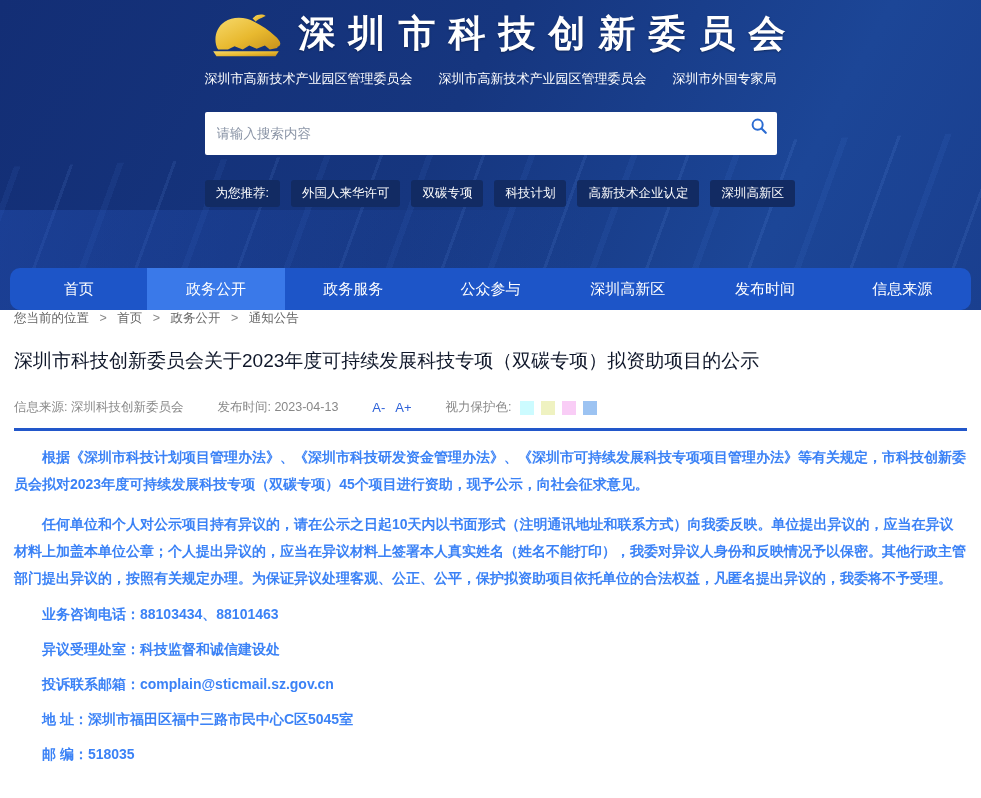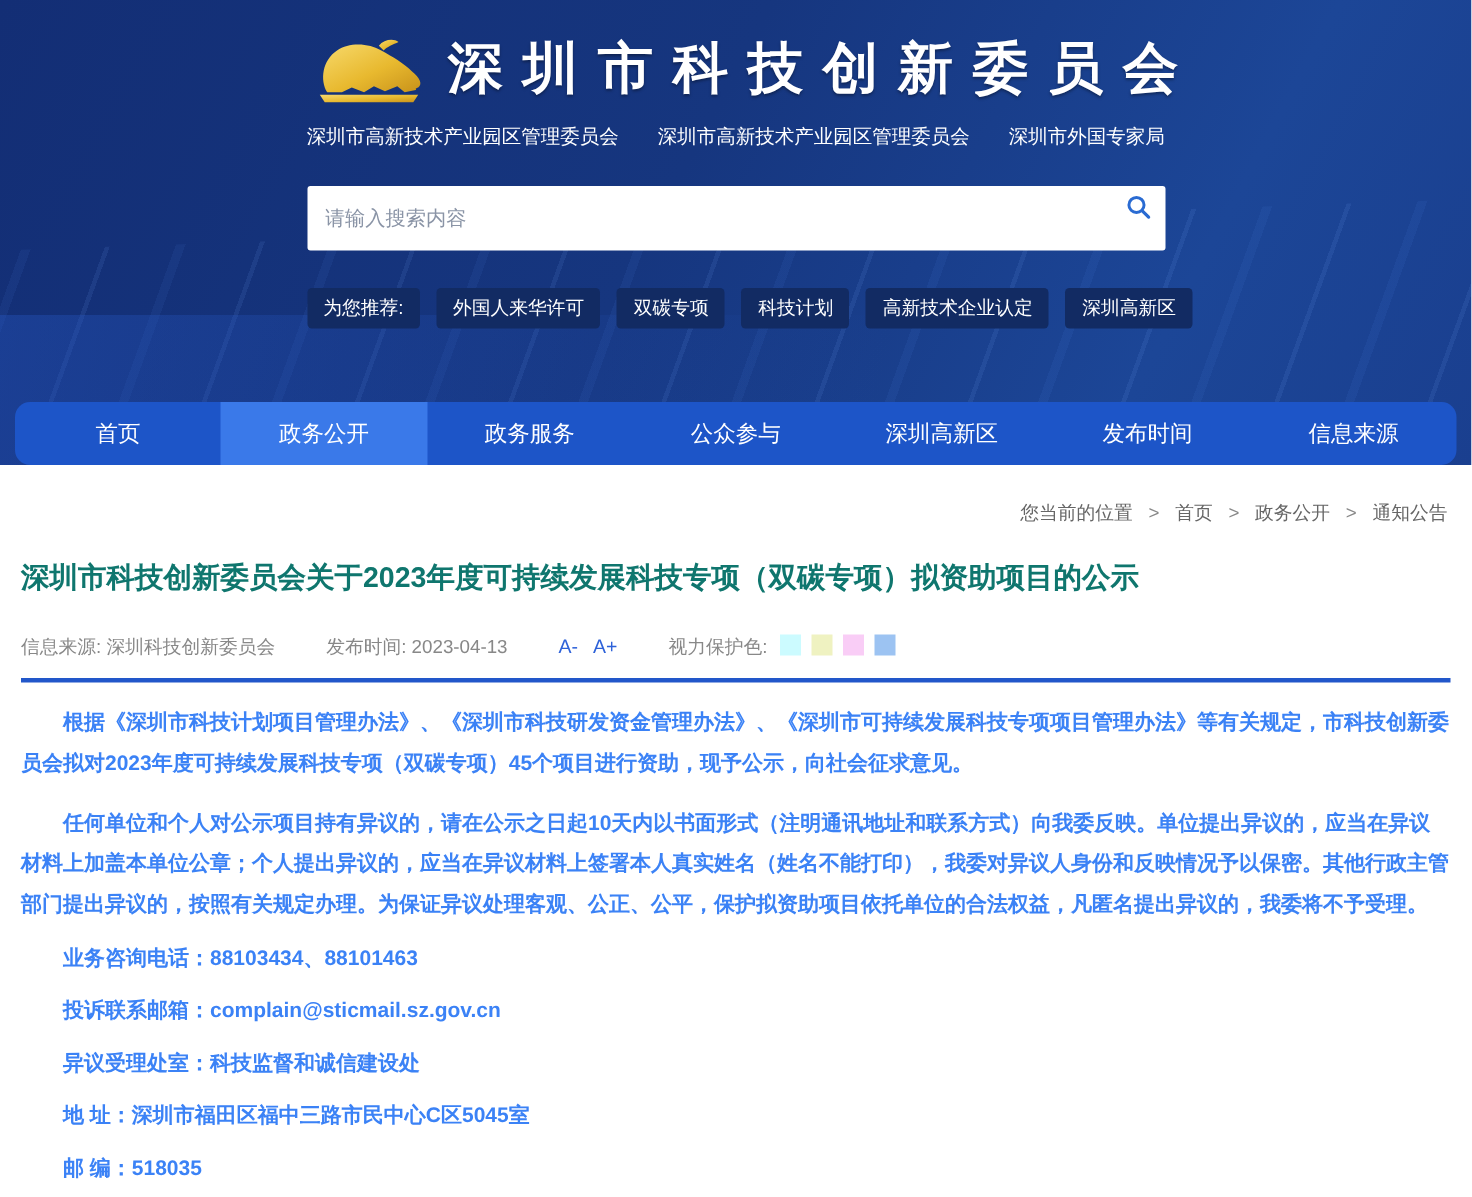--- a/index.html
+++ b/index.html
@@ -12,21 +12,21 @@
     overflow:hidden; }
   .banner::before { content:""; position:absolute; left:-80px; right:-80px; top:150px; height:200px;
     background:repeating-linear-gradient(112deg, rgba(255,255,255,0) 0 46px, rgba(120,170,255,.10) 46px 49px,
       rgba(255,255,255,0) 49px 90px, rgba(90,150,255,.07) 90px 96px);
     transform:rotate(-2deg); pointer-events:none; }
   .banner::after { content:""; position:absolute; left:0; top:210px; width:100%; height:100px;
     background:linear-gradient(100deg, rgba(40,90,200,.35), rgba(20,50,130,0) 60%); pointer-events:none; }
 
   .center-col { width:572px; margin:0 auto; position:relative; z-index:2; }
 
-  .logo-row { display:flex; align-items:center; padding-top:20px; }
+  .logo-row { display:flex; align-items:center; padding-top:8px; }
   .bull { width:82px; height:52px; flex:0 0 auto; }
   .site-title { color:#fff; font-size:37px; font-weight:bold; letter-spacing:13px;
     white-space:nowrap; margin-left:12px; text-shadow:0 1px 2px rgba(0,0,0,.35); }
 
   .sub-links { display:flex; justify-content:center; gap:26px; margin-top:10px; }
   .sub-links span { color:#fff; font-size:13px; white-space:nowrap; cursor:pointer; }
 
   .search-row { position:relative; margin-top:24px; }
   .search-input { width:572px; height:43px; border:none; border-radius:2px; padding:0 34px 0 12px;
     font-size:13.5px; color:#333; outline:none; }
@@ -41,27 +41,27 @@
 
   
   .main-nav { position:absolute; left:10px; right:10px; bottom:0; height:42px; z-index:3;
     background:#1d55c8; border-radius:10px; display:flex; overflow:hidden; }
   .nav-item { flex:1; display:flex; align-items:center; justify-content:center;
     color:#fff; font-size:15px; cursor:pointer; white-space:nowrap; }
   .nav-item.active { background:#3a79e9; }
 
   
   .content { padding:0 14px; }
-  .breadcrumb { margin-top:24px; text-align:right; font-size:12.5px; color:#666; padding-right:2px; }
+  .breadcrumb { font-size:12.5px; color:#666; padding-right:2px; }
   .breadcrumb .crumb { cursor:pointer; }
   .breadcrumb .sep { margin:0 7px; color:#888; }
 
-  .article-title { margin-top:21px; font-size:19px; font-weight:bold; color:#0f766e; }
+  .article-title { margin-top:21px; font-size:19px; font-weight:normal; color:#0f172a; }
 
-  .meta-row { margin-top:25px; display:flex; align-items:flex-start; font-size:12.5px; color:#888; }
+  .meta-row { margin-top:25px; display:flex; align-items:center; font-size:12.5px; color:#888; }
   .meta-item { margin-right:34px; white-space:nowrap; }
   .font-btn { color:#2e62d9; cursor:pointer; margin-right:10px; font-size:13px; }
   .font-btn.plus { margin-right:34px; }
   .eye-label { margin-right:8px; }
   .swatch { display:inline-block; width:14px; height:14px; margin-right:7px; vertical-align:-2px; cursor:pointer; }
 
   .blue-divider { height:3px; background:#2257ca; margin-top:12px; }
 
   .article-body { margin-top:12px; font-size:14px; color:#3b82f6; line-height:27px;font-weight:bold; }
   .article-body p { text-indent:2em; margin-top:13px; }
@@ -151,20 +151,20 @@
     <span class="swatch" style="background-color: rgb(156, 195, 242);"></span>
   </div>
 
   <div class="blue-divider"></div>
 
   <div class="article-body">
     <p>根据《深圳市科技计划项目管理办法》、《深圳市科技研发资金管理办法》、《深圳市可持续发展科技专项项目管理办法》等有关规定，市科技创新委员会拟对2023年度可持续发展科技专项（双碳专项）45个项目进行资助，现予公示，向社会征求意见。</p>
     <p>任何单位和个人对公示项目持有异议的，请在公示之日起10天内以书面形式（注明通讯地址和联系方式）向我委反映。单位提出异议的，应当在异议材料上加盖本单位公章；个人提出异议的，应当在异议材料上签署本人真实姓名（姓名不能打印），我委对异议人身份和反映情况予以保密。其他行政主管部门提出异议的，按照有关规定办理。为保证异议处理客观、公正、公平，保护拟资助项目依托单位的合法权益，凡匿名提出异议的，我委将不予受理。</p>
 
     <div class="contact-line">业务咨询电话：88103434、88101463</div>
+    <div class="contact-line">异议受理处室：科技监督和诚信建设处</div>
     <div class="contact-line">投诉联系邮箱：complain@sticmail.sz.gov.cn</div>
-    <div class="contact-line">异议受理处室：科技监督和诚信建设处</div>
     <div class="contact-line">地 址：深圳市福田区福中三路市民中心C区5045室</div>
     <div class="contact-line">邮 编：518035</div>
 
   </div>
 
 </div>
 
 </body></html>

